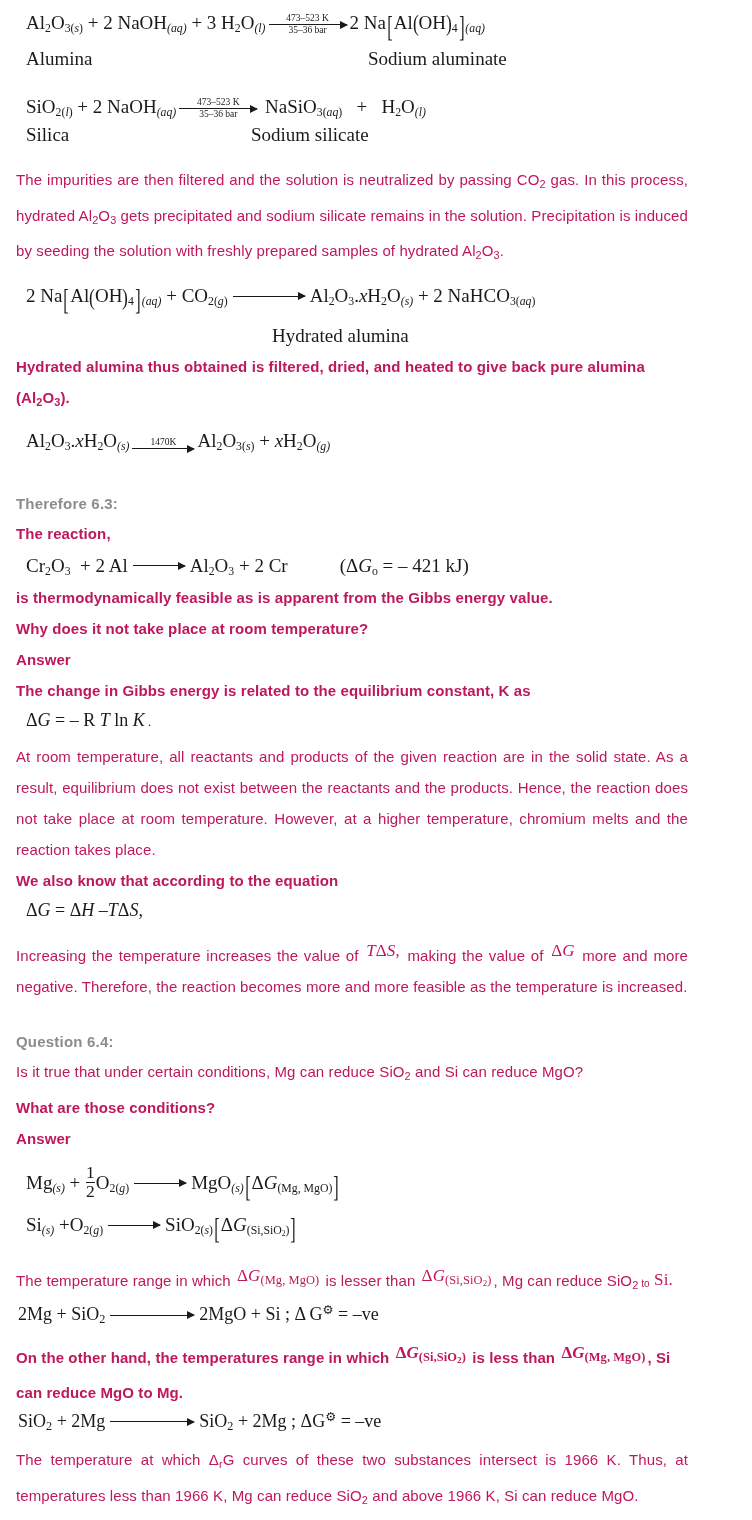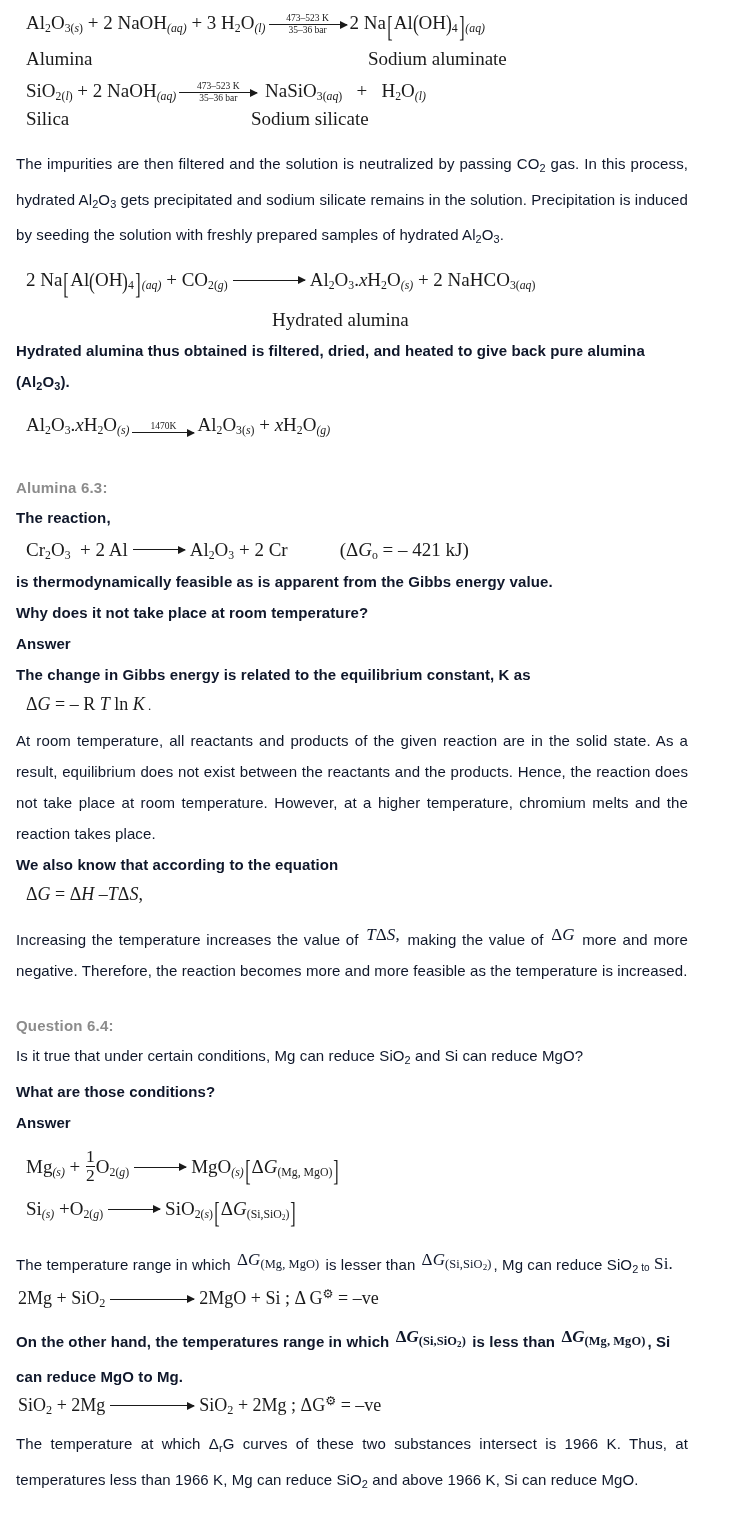--- a/index.html
+++ b/index.html
@@ -137,21 +137,21 @@
     height: 24px;
   }
   .caption-row span { position: absolute; top: 0; }
 
   
   p.body {
     font-size: 15px;
     line-height: 31px;
     margin: 0 0 0 0;
     text-align: justify;
-    color: #0f172a;
+    color: #be185d;
     letter-spacing: 0.1px;
   }
   p.body.nojust { text-align: left; font-weight: bold; }
   p.body sub { font-size: 0.73em; vertical-align: -0.25em; }
 
   .qhead {
     font-size: 15px;
     font-weight: bold;
     color: #8c8c8c;
     line-height: 28px;
@@ -211,21 +211,21 @@
       <span class="bar"></span>
       <span class="bot">35–36 bar</span>
     </span><span>2 Na<span class="brk">[</span>Al<span class="pbrk">(</span>OH<span class="pbrk">)</span><sub>4</sub><span class="brk">]</span><sub class="it">(aq)</sub></span>
   </div>
 
   <div class="caption-row" style="margin-left:10px;">
     <span style="left:0;">Alumina</span>
     <span style="left:342px;">Sodium aluminate</span>
   </div>
 
-  <div class="eq eq-line" style="margin-top:8px;">
+  <div class="eq eq-line" style="margin-top:24px;">
     <span>SiO<sub>2(<span class="it">l</span>)</sub> + 2 NaOH<sub class="it">(aq)</sub></span><span class="arrow-cond w2">
       <span class="top">473–523 K</span>
       <span class="bar"></span>
       <span class="bot">35–36 bar</span>
     </span><span>&nbsp;NaSiO<sub>3(<span class="it">aq</span>)</sub> &nbsp; + &nbsp; H<sub>2</sub>O<sub class="it">(l)</sub></span>
   </div>
 
   <div class="caption-row" style="margin-left:10px;">
     <span style="left:0;">Silica</span>
     <span style="left:225px;">Sodium silicate</span>
@@ -251,21 +251,21 @@
 
   <div class="eq eq-line">
     <span>Al<sub>2</sub>O<sub>3</sub>.<span class="it">x</span>H<sub>2</sub>O<sub class="it">(s)</sub></span><span class="arrow-cond w3" style="vertical-align:0.08em;">
       <span class="top">1470K</span>
       <span class="bar"></span>
     </span><span>Al<sub>2</sub>O<sub>3(<span class="it">s</span>)</sub> + <span class="it">x</span>H<sub>2</sub>O<sub class="it">(g)</sub></span>
   </div>
 
   <div class="sp-xl"></div>
 
-  <div class="qhead">Alumina 6.3:</div>
+  <div class="qhead">Therefore 6.3:</div>
 
   <p class="body nojust">The reaction,</p>
 
   <div class="eq eq-line" style="margin-top:6px;margin-bottom:6px;">
     <span>Cr<sub>2</sub>O<sub>3</sub> &nbsp;+ 2 Al</span><span class="arrow-plain"></span><span>Al<sub>2</sub>O<sub>3</sub> + 2 Cr</span><span style="display:inline-block;width:52px;"></span><span>(Δ<span class="it">G</span><sub>o</sub> = – 421 kJ)</span>
   </div>
 
   <p class="body nojust">is thermodynamically feasible as is apparent from the Gibbs energy value.</p>
   <p class="body nojust">Why does it not take place at room temperature?</p>
   <p class="body nojust">Answer</p>

